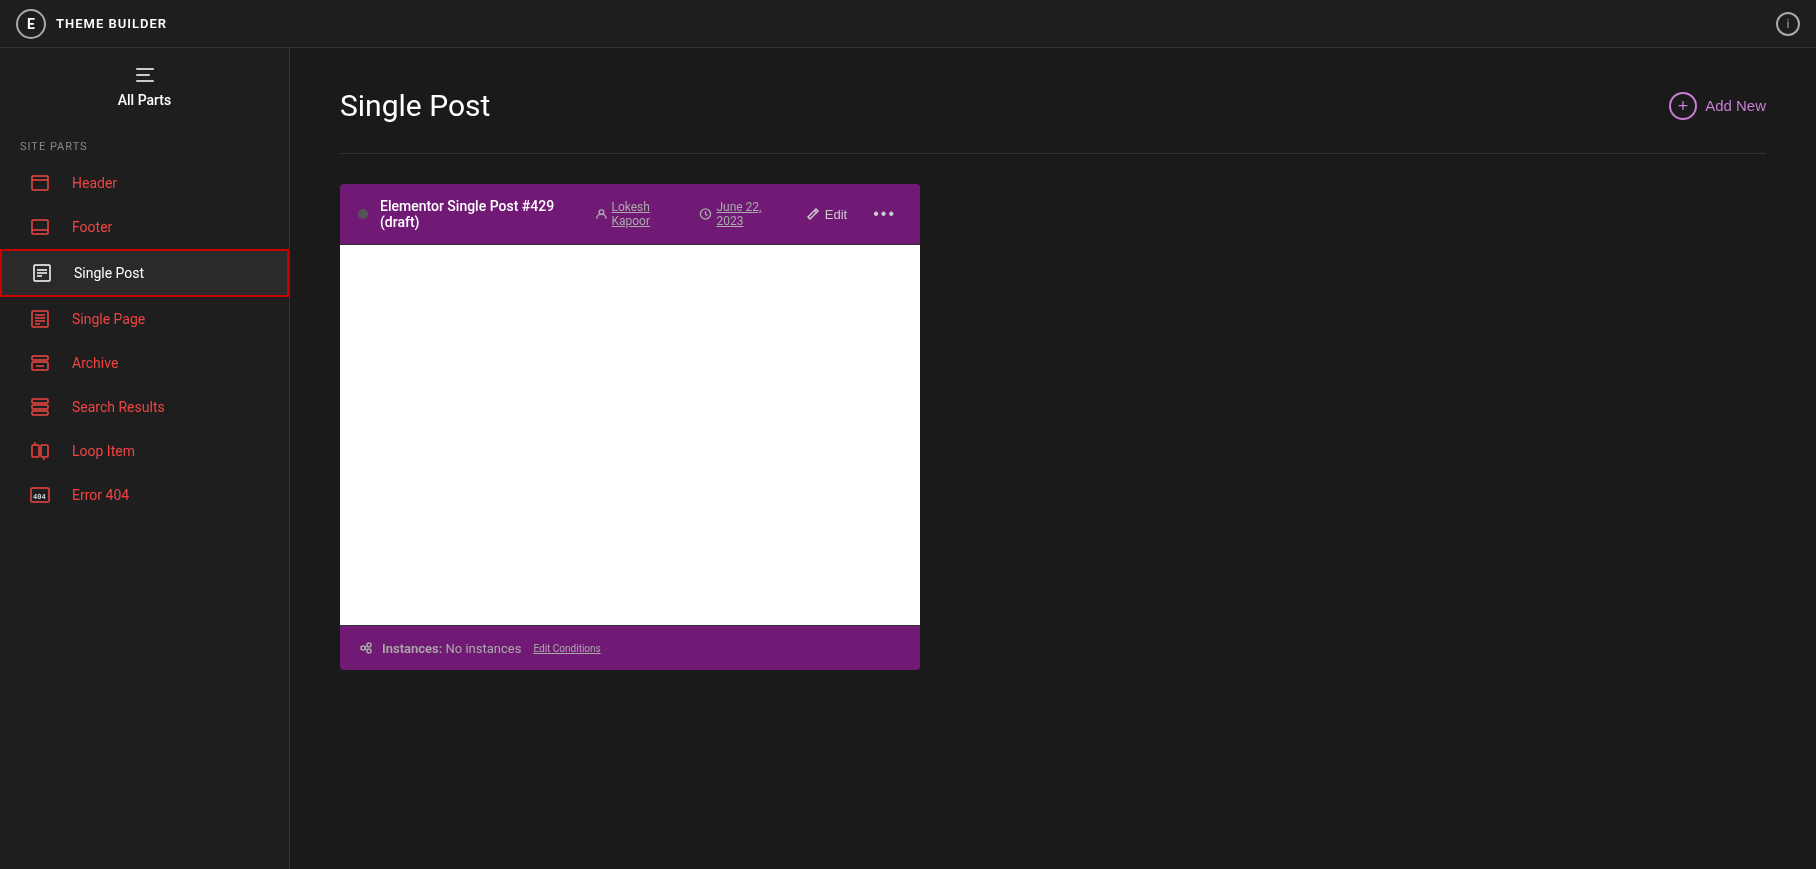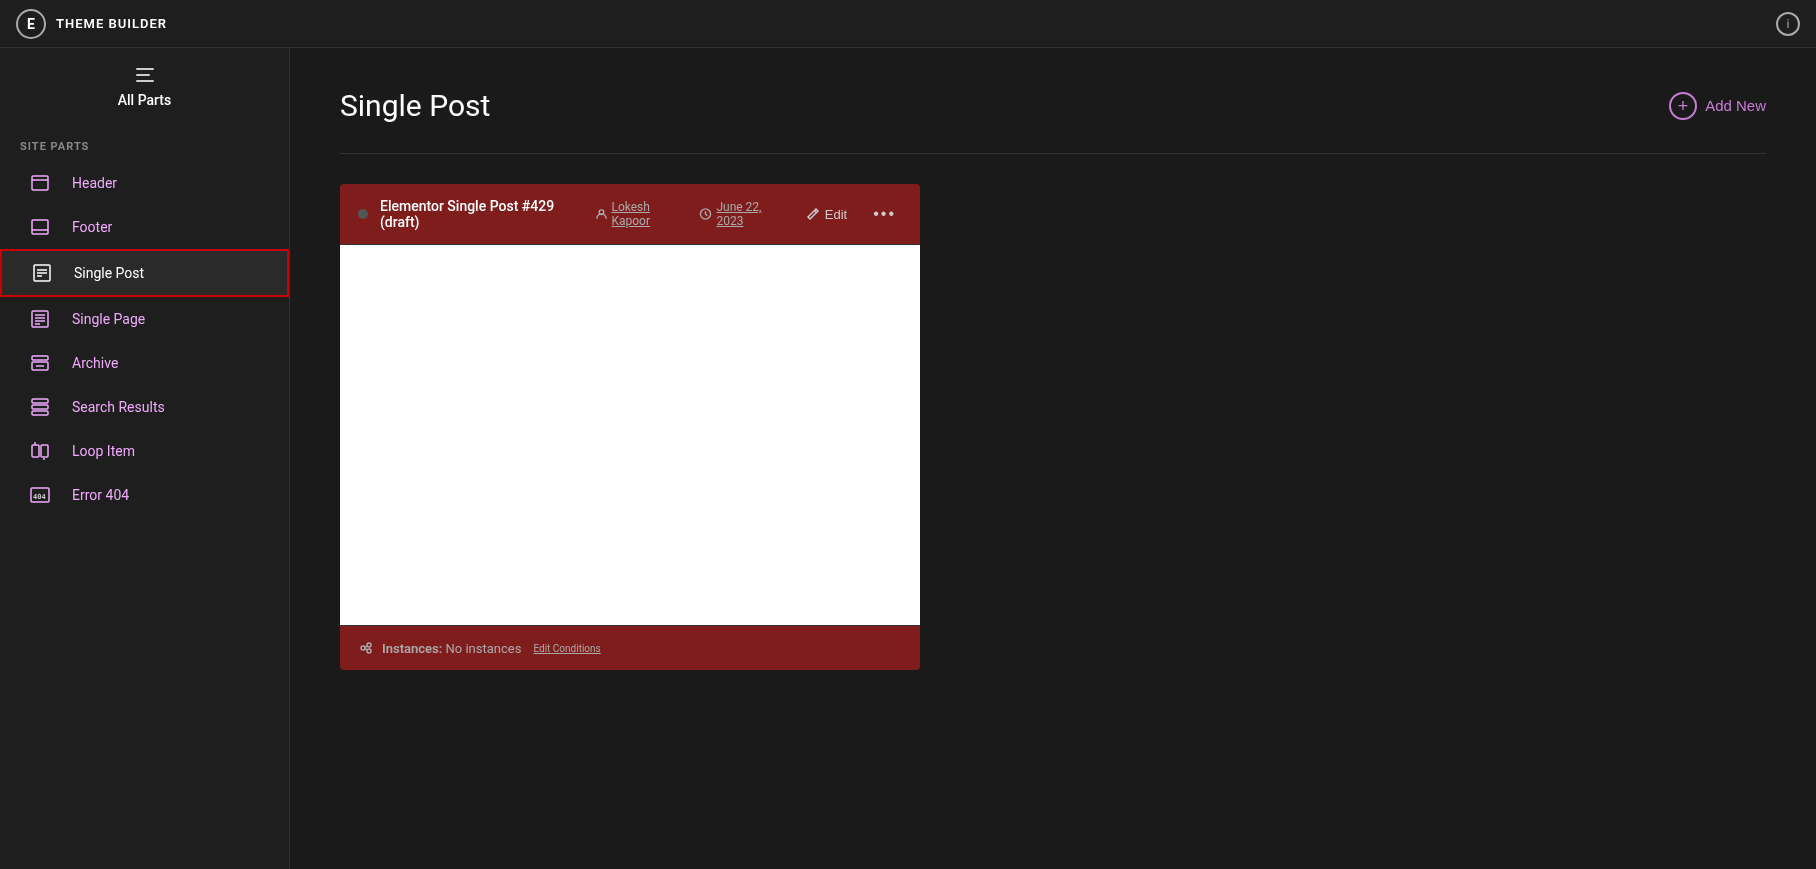--- a/index.html
+++ b/index.html
@@ -87,33 +87,33 @@
       cursor: pointer;
       color: #fff;
       font-size: 14px;
       font-weight: 500;
       flex-direction: column;
     }
 
     .sidebar-section-label {
       padding: 12px 20px 8px;
       font-size: 11px;
-      font-weight: 700;
+      font-weight: 400;
       color: #888;
       letter-spacing: 1px;
       text-transform: uppercase;
     }
 
     .sidebar-item {
       display: flex;
       align-items: center;
       gap: 12px;
       padding: 12px 20px;
       cursor: pointer;
-      color: #f0abfc;
+      color: #ef4444;
       font-size: 14px;
       transition: background 0.15s;
     }
     .sidebar-item.active {
       background: #2a2a2a;
       border: 2px solid #cc0000;
       color: #fff;
     }
     .sidebar-item-icon {
       width: 40px;
@@ -179,21 +179,21 @@
     }
 
     .content-divider {
       border: none;
       border-top: 1px solid #333;
       margin-bottom: 30px;
     }
 
     
     .post-card {
-      background: #7f1d1d;
+      background: #701a75;
       border-radius: 4px;
       overflow: hidden;
       max-width: 580px;
     }
 
     .post-card-header {
       display: flex;
       align-items: center;
       gap: 12px;
       padding: 14px 18px;

